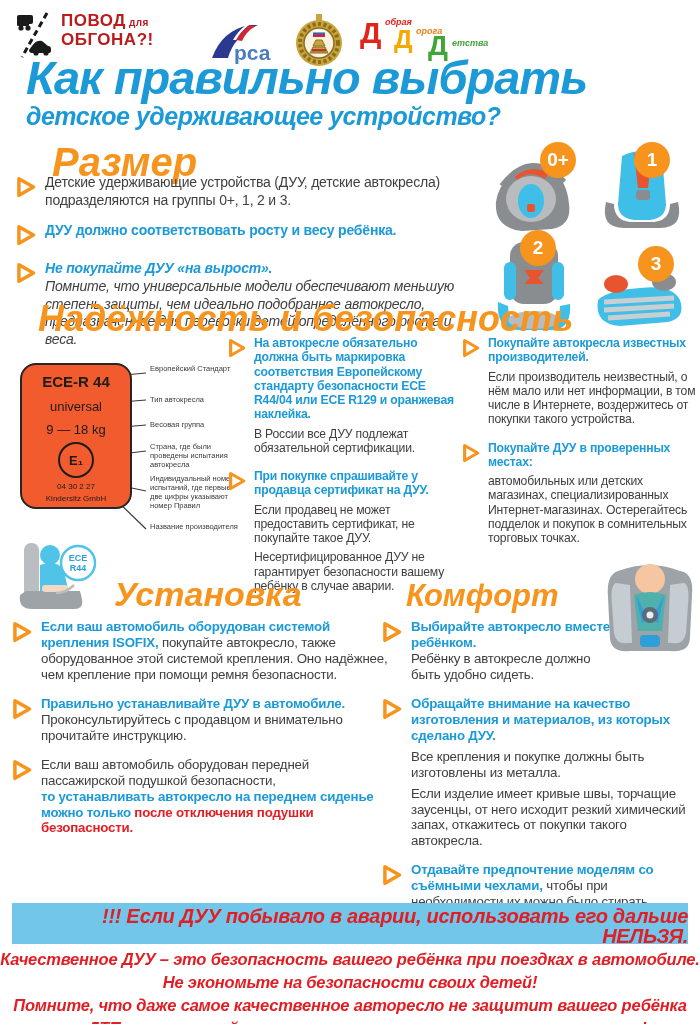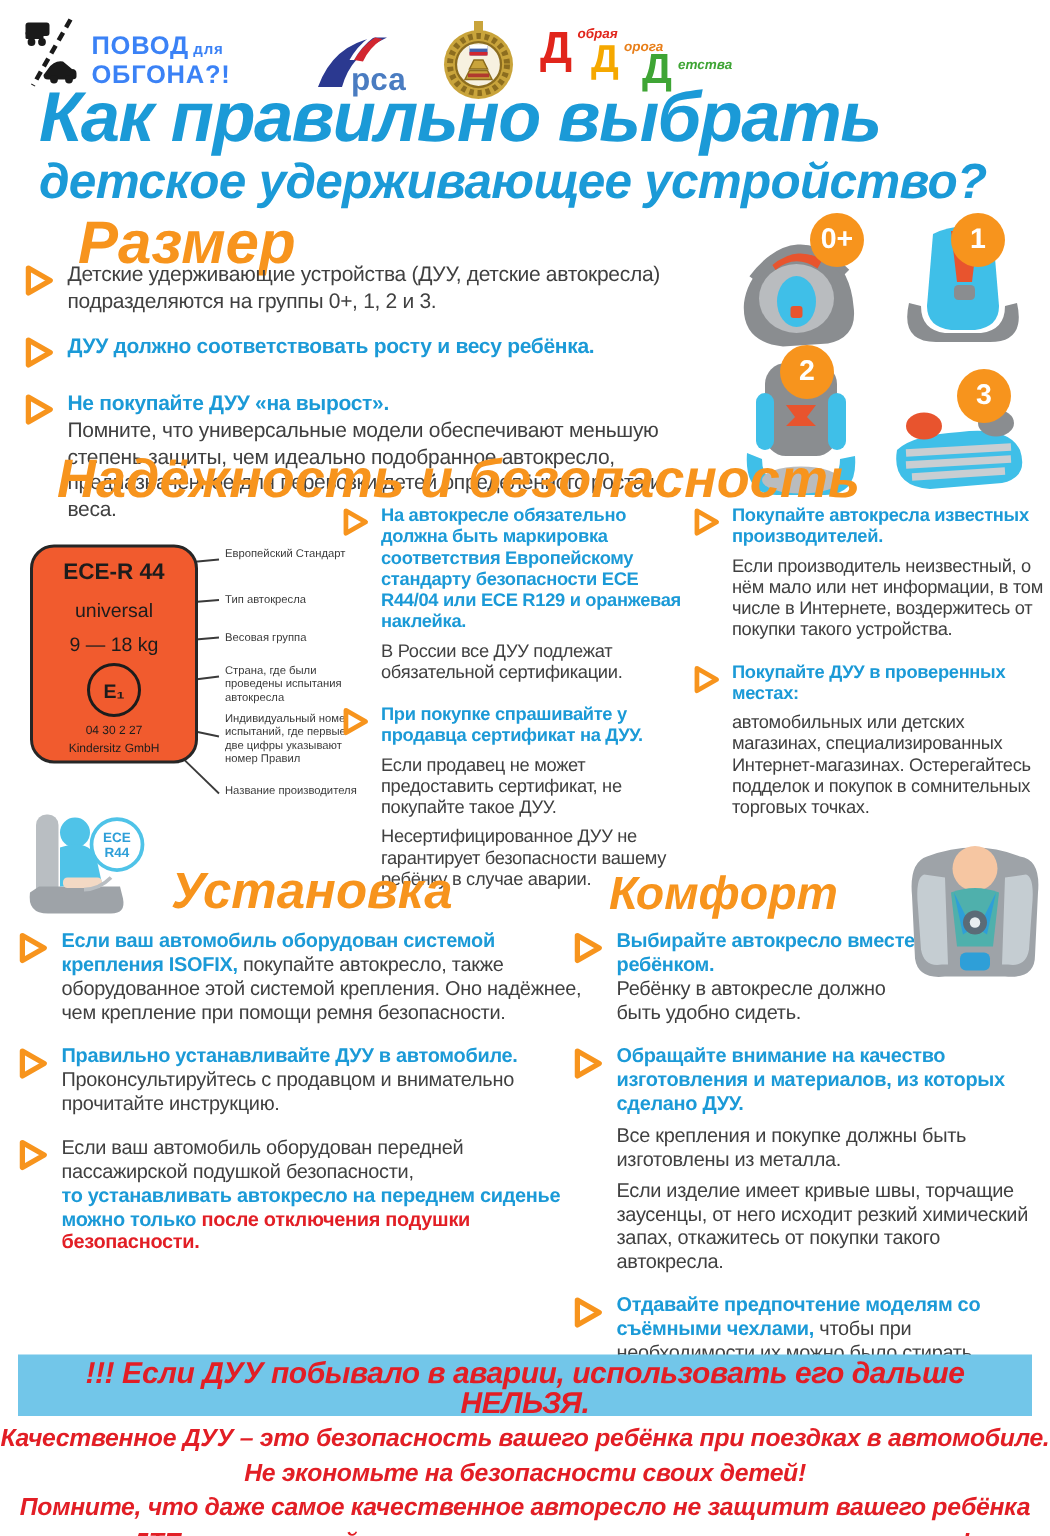--- a/index.html
+++ b/index.html
@@ -1,36 +1,36 @@
 <!DOCTYPE html>
 <html><head>
 <meta charset="utf-8">
 <style>
   html,body{margin:0;padding:0;background:#ffffff;}
   #poster{position:relative;width:700px;height:1024px;background:#fff;overflow:hidden;
           font-family:"Liberation Sans",sans-serif;color:#404040;}
 
   
   .hdr{position:absolute;}
-  .povod{left:16px;top:12px;display:flex;gap:7px;align-items:flex-end;color:#3b82f6;}
+  .povod{left:16px;top:12px;display:flex;gap:7px;align-items:flex-start;color:#b91c1c;}
   .povod-text{line-height:1;}
   .povod-row1{font-size:17px;font-weight:bold;letter-spacing:0.5px;}
   .povod-dlya{font-size:10px;font-weight:bold;margin-left:3px;}
   .povod-row2{font-size:17px;font-weight:bold;letter-spacing:0.5px;margin-top:2px;}
   .rsa{left:208px;top:22px;}
   .gibdd{left:293px;top:13px;}
   .ddd{left:360px;top:14px;width:140px;height:48px;}
   .ddd span{position:absolute;font-weight:bold;line-height:1;}
   .ddd .dbig{font-size:30px;}
   .ddd .dword{font-size:9px;font-style:italic;}
 
   
   .title{position:absolute;left:26px;top:54px;color:#1b9ad7;font-style:italic;font-weight:bold;line-height:1;}
   .title .t1{font-size:47px;letter-spacing:-1px;}
-  .title .t2{font-size:33px;letter-spacing:-0.5px;margin-top:3px;}
+  .title .t2{font-size:25px;letter-spacing:-0.5px;margin-top:3px;}
 
   
   .h-orange{color:#f7941d;font-style:italic;font-weight:bold;line-height:1;margin:0;}
 
   
   .bullet{display:flex;gap:9px;margin-bottom:13px;}
   .tri{flex:0 0 20px;width:20px;height:24px;margin-top:1px;}
   .txt{font-size:14px;line-height:1.26;color:#404040;letter-spacing:-0.2px;}
   .lead{color:#1b9ad7;font-weight:bold;}
   .redtxt{color:#e21e25;font-weight:bold;}
@@ -73,21 +73,21 @@
   .ust-headrow{display:flex;align-items:flex-end;gap:12px;height:72px;margin-bottom:6px;}
   .ust-headrow .h-orange{font-size:34px;padding-bottom:2px;}
   .ust .txt,.kom .txt{font-size:13.3px;line-height:1.2;}
   .kom{position:absolute;left:382px;top:541px;width:316px;}
   .kom-headrow{position:relative;height:72px;margin-bottom:6px;}
   .kom-headrow .h-orange{position:absolute;left:24px;bottom:2px;font-size:31px;}
   .kom-icon{position:absolute;right:0;top:12px;}
   .kom .b1 .txt{max-width:210px;}
 
   
-  .band{position:absolute;left:12px;top:903px;width:676px;height:41px;background:#72c6e9;text-align:center;}
+  .band{position:absolute;left:12px;top:903px;width:676px;height:41px;background:#72c6e9;text-align:right;}
   .band-red{font-size:20px;font-weight:bold;font-style:italic;color:#e21e25;line-height:1;margin-top:3px;letter-spacing:-0.3px;}
   .band-white{font-size:18px;color:#ffffff;line-height:1;margin-top:2px;letter-spacing:-0.3px;}
   .foot-lines{position:absolute;left:0;top:948px;width:700px;text-align:center;color:#e21e25;
               font-weight:bold;font-style:italic;font-size:16.5px;line-height:23px;letter-spacing:-0.2px;}
 </style>
 </head>
 <body>
 
 <div id="poster">
 
@@ -160,21 +160,21 @@
     <div class="bullet">
       <svg class="tri" viewBox="0 0 24 26">
           <path d="M3.5 3 L21 13 L3.5 23 Z" fill="#fff" stroke="#F7941D" stroke-width="4.2" stroke-linejoin="round"></path>
         </svg>
       <div class="txt"><span class="lead">ДУУ должно соответствовать росту и весу ребёнка.</span></div>
     </div>
     <div class="bullet">
       <svg class="tri" viewBox="0 0 24 26">
           <path d="M3.5 3 L21 13 L3.5 23 Z" fill="#fff" stroke="#F7941D" stroke-width="4.2" stroke-linejoin="round"></path>
         </svg>
-      <div class="txt" style="max-width:430px;">
+      <div class="txt" style="max-width:430px;font-style:italic;">
         <div><span class="lead">Не покупайте ДУУ «на вырост».</span></div>
         <div>Помните, что универсальные модели обеспечивают меньшую степень защиты, чем идеально подобранное автокресло, предназначенное для перевозки детей определённого роста и веса.</div>
       </div>
     </div>
   </div>
 
   <div class="seats">
     <svg class="seat" style="left:0;top:10px;" width="92" height="82" viewBox="0 0 92 82">
       <path d="M12 50 Q10 76 38 79 L68 77 Q88 73 85 52 Q83 28 66 16 Q44 6 28 22 Q14 34 12 50 Z" fill="#8a8d90"></path>
       <ellipse cx="47" cy="47" rx="25" ry="23" fill="#b9bcbf"></ellipse>

